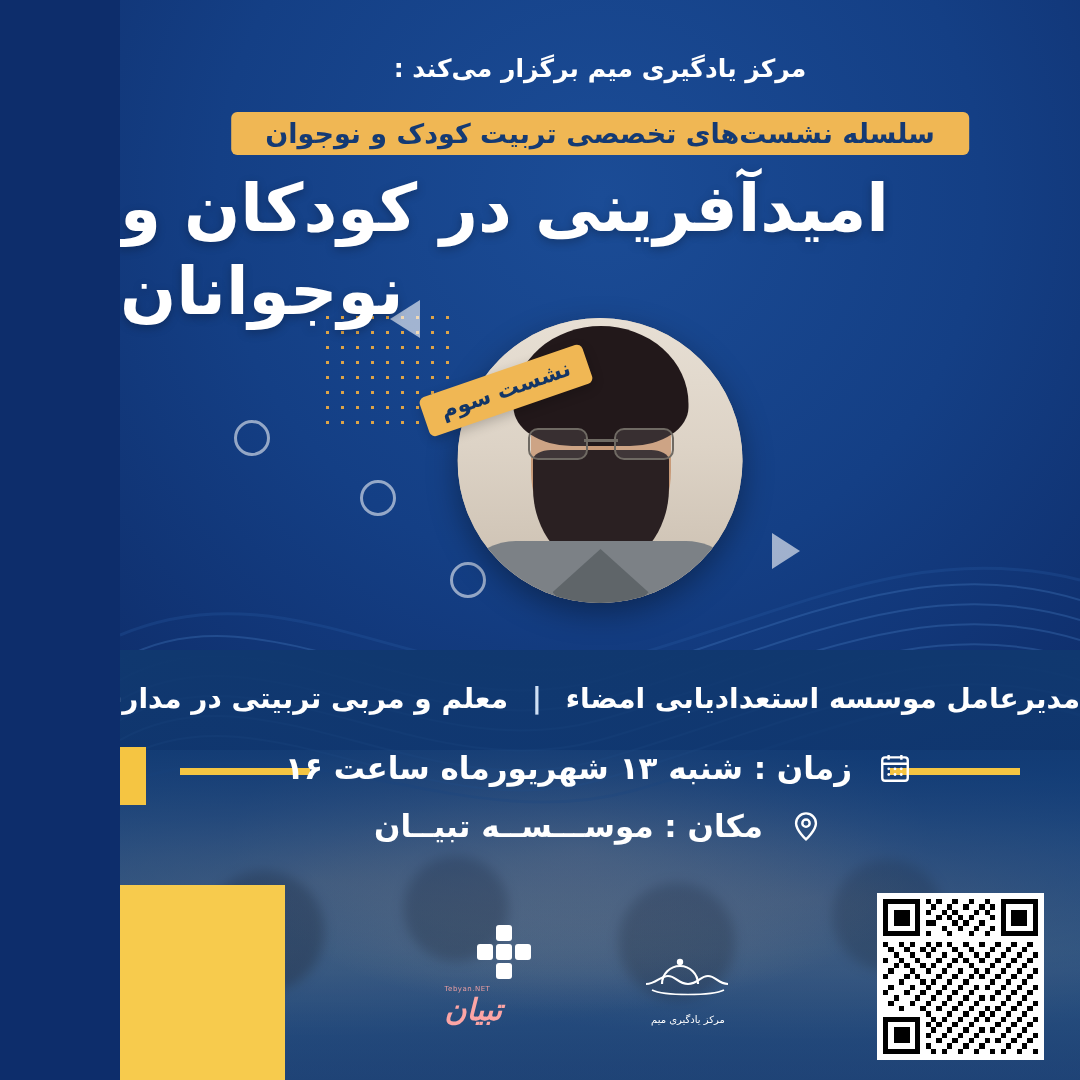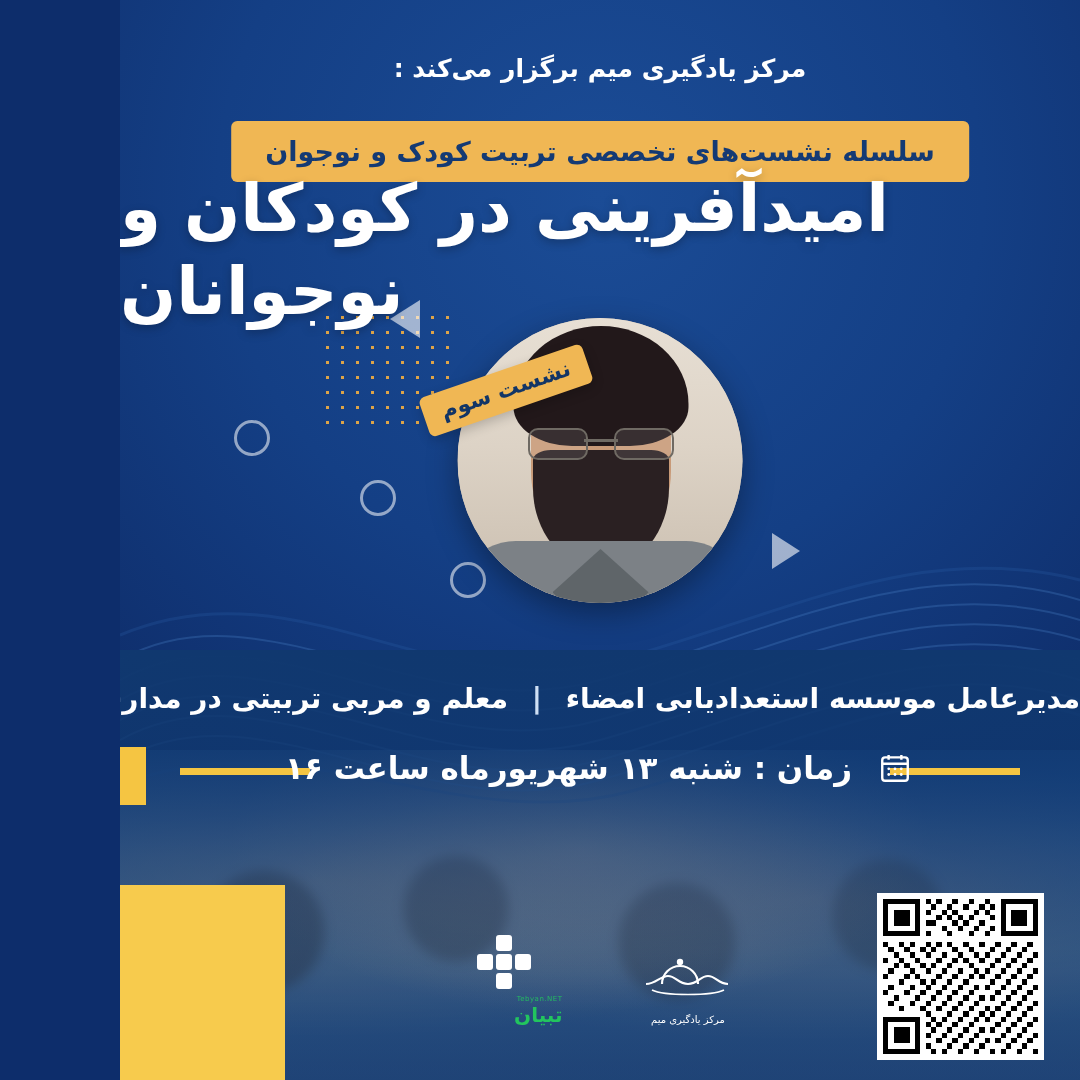--- a/index.html
+++ b/index.html
@@ -95,28 +95,28 @@
     position: absolute;
     top: 54px; left: 0; right: 0;
     text-align: center;
     font-size: 25px;
     font-weight: bold;
     color: #ffffff;
     letter-spacing: 0;
   }
   .subtitle-band {
     position: absolute;
-    top: 121px; left: 50%;
+    top: 112px; left: 50%;
     transform: translateX(-50%);
     background: #f2b council;
     background: #f0b754;
     color: #143a74;
     font-size: 27px;
     font-weight: bold;
-    padding: 15px 34px;
+    padding: 6px 34px;
     border-radius: 6px;
     white-space: nowrap;
   }
   .main-title {
     position: absolute;
     top: 168px; left: 0; right: 0;
     text-align: left;
     font-size: 66px;
     font-weight: bold;
     line-height: 1.25;
@@ -250,30 +250,30 @@
 
   
   .logos {
     position: absolute;
     bottom: 55px; left: 0; right: 0;
     display: flex;
     align-items: flex-end;
     justify-content: center;
     gap: 58px;
   }
-  .logo-tebyan { width: 118px; text-align: right; color: #22c55e; }
+  .logo-tebyan { width: 118px; text-align: left; color: #fca5a5; }
   .logo-tebyan .mark {
     width: 54px; height: 54px;
     margin: 0 auto 6px auto;
     position: relative;
   }
   .logo-tebyan .mark span {
     position: absolute; background: #fff; border-radius: 3px;
   }
-  .logo-tebyan .fa { font-size: 20px; font-weight: bold; line-height: 1; }
+  .logo-tebyan .fa { font-size: 30px; font-weight: bold; line-height: 1; font-style: italic; }
   .logo-tebyan .latin { font-size: 7px; letter-spacing: .5px; margin-bottom: 2px; opacity:.9; }
   .logo-mim { width: 135px; text-align: center; color: #fff; }
   .logo-mim svg { display: block; margin: 0 auto; }
   .logo-mim .cap { font-size: 10px; margin-top: 4px; letter-spacing: .5px; }
 
   
   .qr {
     position: absolute;
     right: 36px; bottom: 20px;
     width: 155px; height: 155px;
@@ -355,20 +355,29 @@
         <circle cx="12" cy="12.6" r="1" fill="#fff" stroke="none"></circle>
         <circle cx="16.4" cy="12.6" r="1" fill="#fff" stroke="none"></circle>
         <circle cx="7.6" cy="16.6" r="1" fill="#fff" stroke="none"></circle>
         <circle cx="12" cy="16.6" r="1" fill="#fff" stroke="none"></circle>
         <circle cx="16.4" cy="16.6" r="1" fill="#fff" stroke="none"></circle>
       </svg>
     </span>
     <span>زمان : شنبه ۱۳ شهریورماه ساعت ۱۶</span>
   </div>
 
+  <div class="info-row row-place">
+    <span class="ic">
+      <svg width="34" height="34" viewBox="0 0 24 24" fill="none" stroke="#ffffff" stroke-width="1.7">
+        <path d="M12 21.5s7-6.4 7-11.4A7 7 0 0 0 5 10.1c0 5 7 11.4 7 11.4z"></path>
+        <circle cx="12" cy="10" r="2.6"></circle>
+      </svg>
+    </span>
+    <span>مکان : موســـســه تبیــان</span>
+  </div>
 
   <div class="logos">
     <div class="logo-mim">
       <svg width="120" height="72" viewBox="0 0 120 72" fill="none" stroke="#ffffff" stroke-width="2.2">
         <path d="M18 46c10 0 14-8 22-8s10 8 20 8 12-8 20-8 10 8 20 8"></path>
         <path d="M34 46c0-10 8-18 18-18s18 8 18 18"></path>
         <circle cx="52" cy="24" r="3.2" fill="#ffffff" stroke="none"></circle>
         <path d="M24 52c12 6 60 6 72 0" stroke-width="1.6"></path>
       </svg>
       <div class="cap">مرکز یادگیری میم</div>

